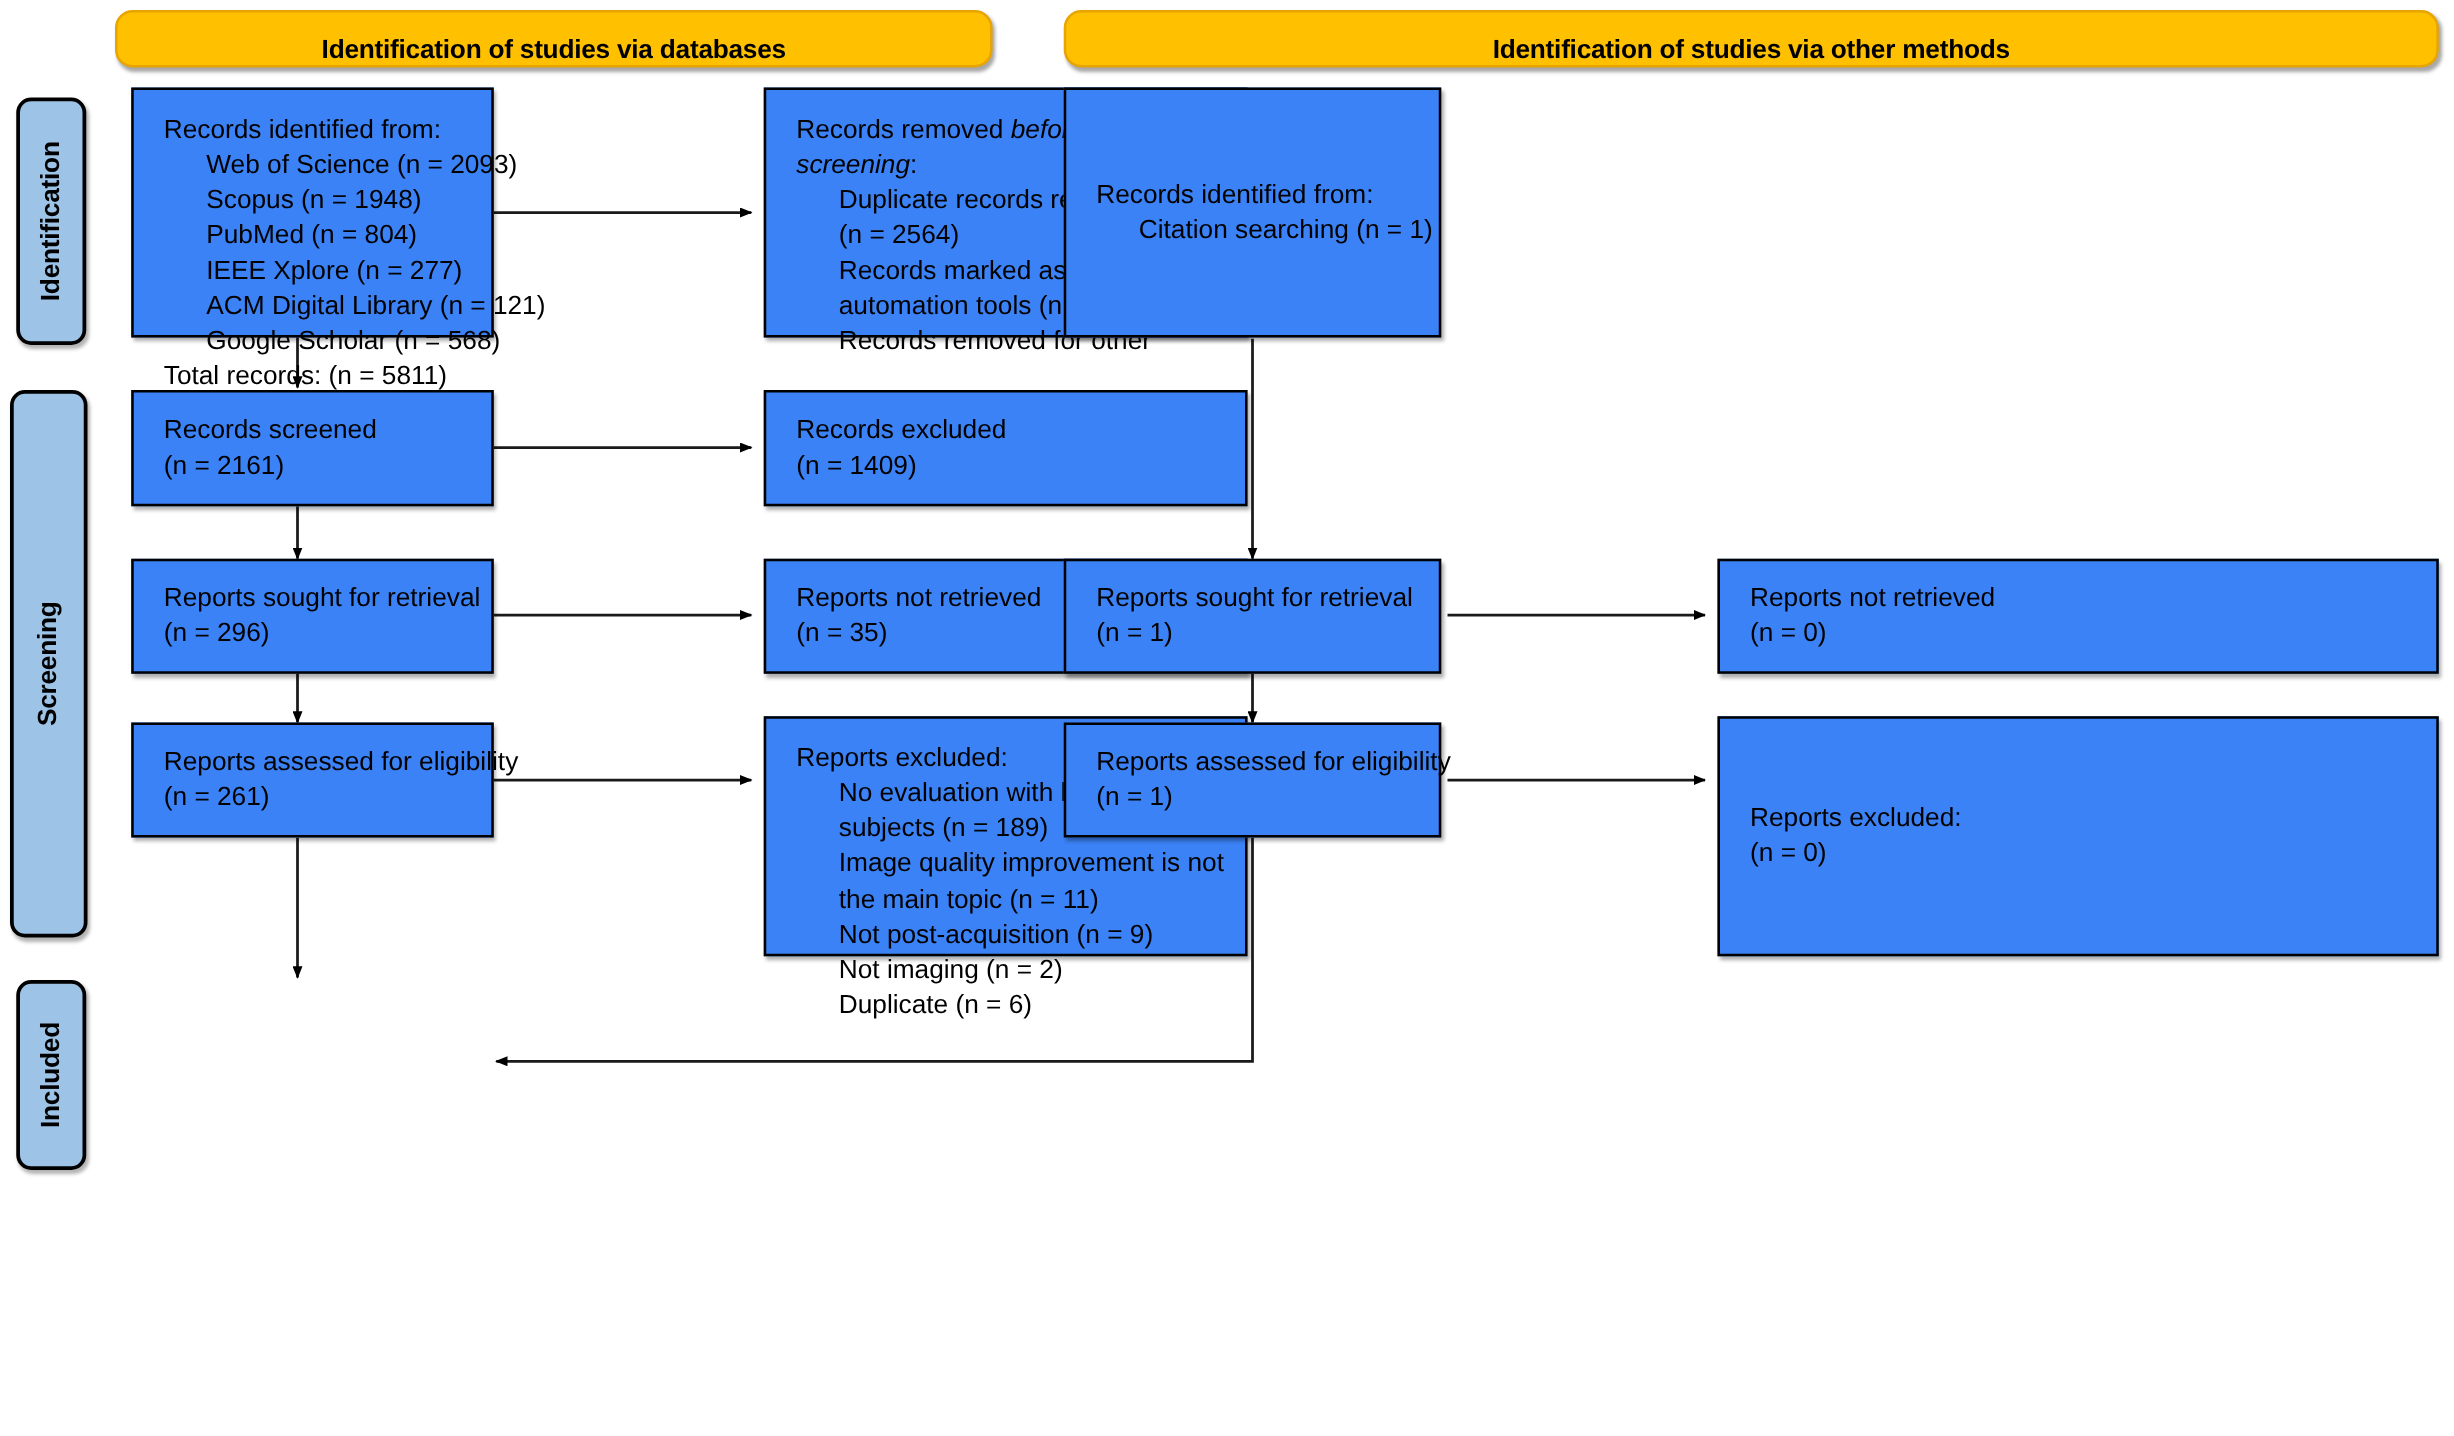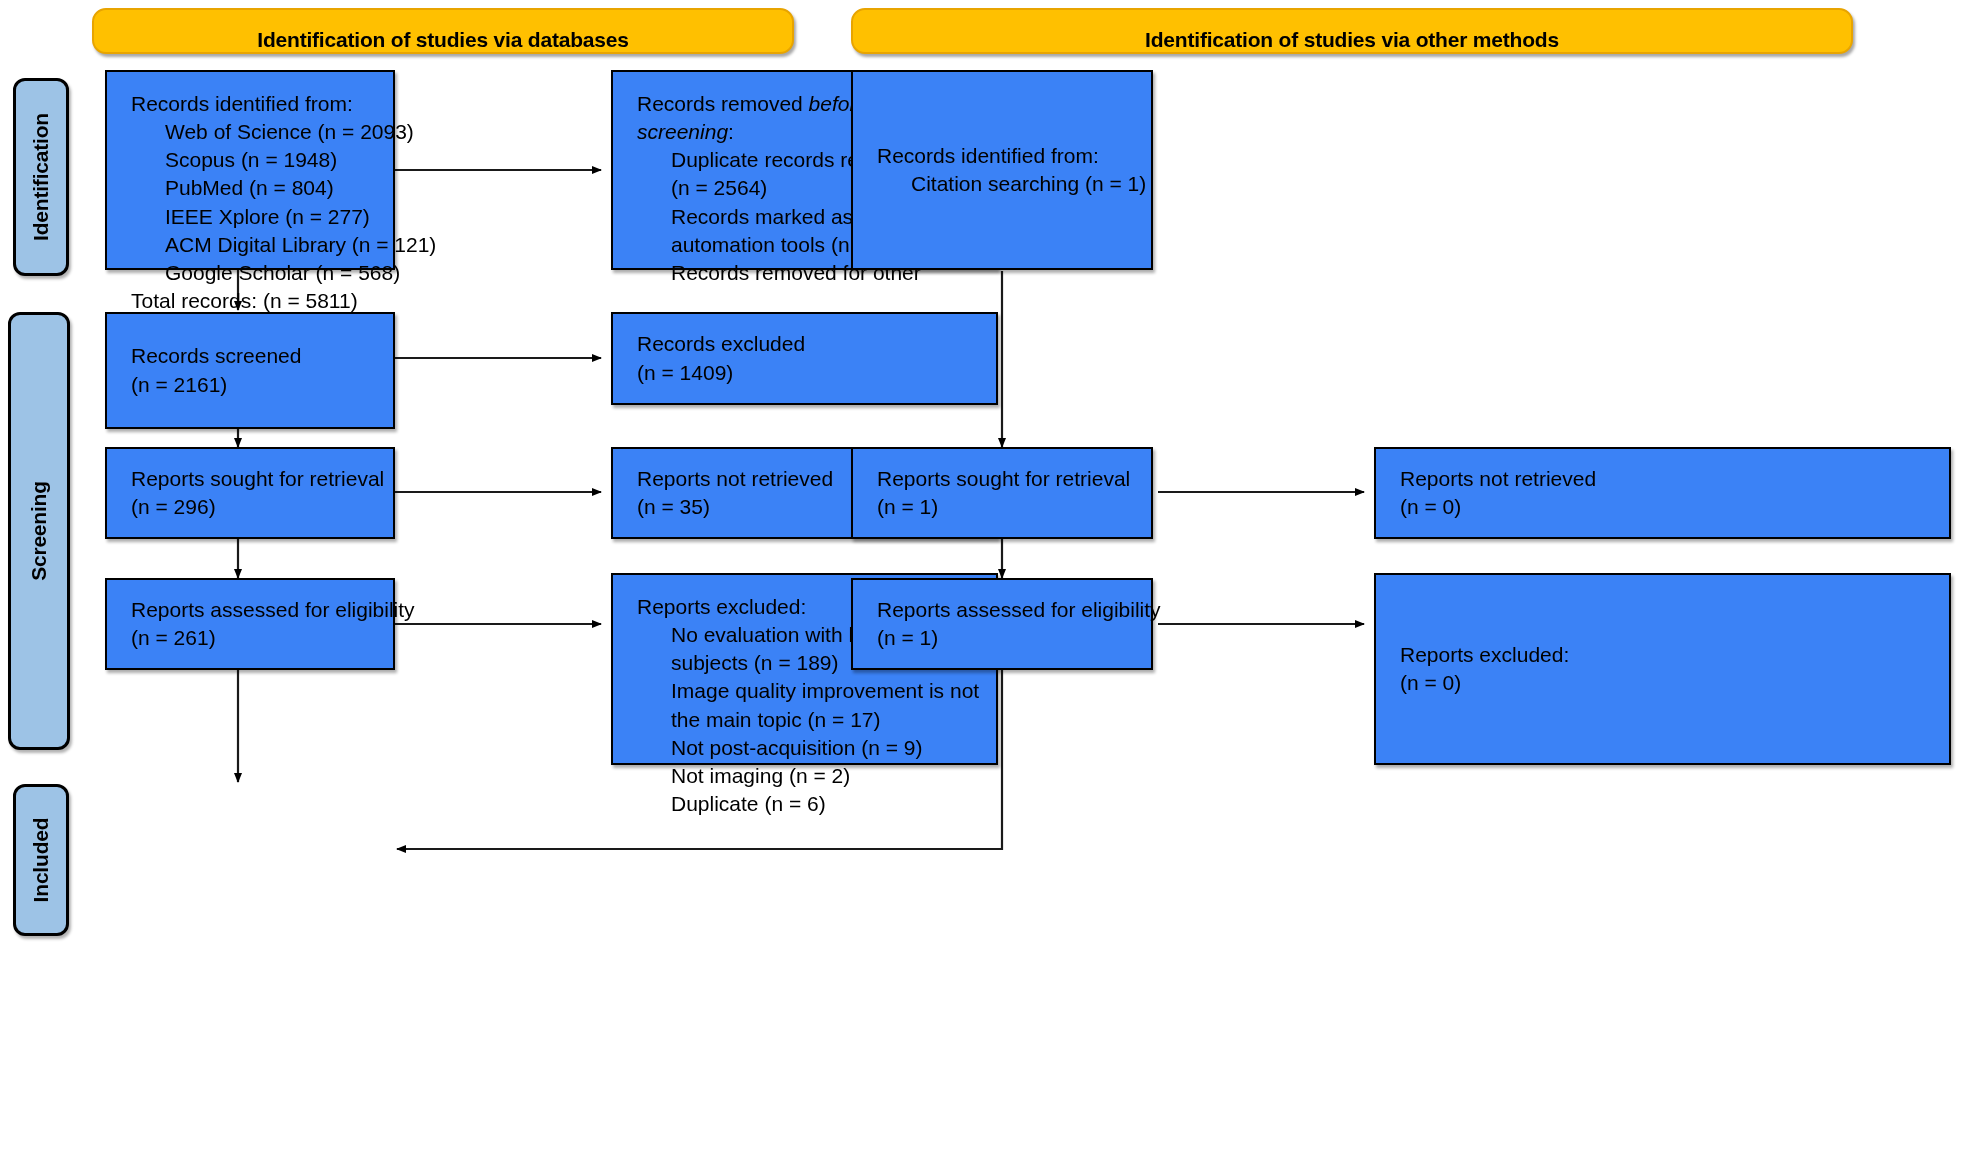--- a/index.html
+++ b/index.html
@@ -140,21 +140,21 @@
       <path d="M1158,624 L1364,624" marker-end="url(#arrowR)"></path>
 
       <path d="M1002,670 L1002,849 L397,849" marker-end="url(#arrowL)"></path>
     </g>
   </svg>
 
   <div class="banner" style="left:92px; top:8px; width:702px; height:46px;">
     <span class="banner-label">Identification of studies via databases</span>
   </div>
 
-  <div class="banner" style="left:851px; top:8px; width:1002px; height:46px;">
+  <div class="banner" style="left:851px; top:8px; width:1100px; height:46px;">
     <span class="banner-label">Identification of studies via other methods</span>
   </div>
 
   <div class="stage" style="left:13px; top:78px; width:56px; height:198px;">
     <span class="stage-label">Identification</span>
   </div>
 
   <div class="stage" style="left:8px; top:312px; width:62px; height:438px;">
     <span class="stage-label">Screening</span>
   </div>
@@ -168,21 +168,21 @@
     <div class="line indent">Web of Science (n = 2093)</div>
     <div class="line indent">Scopus (n = 1948)</div>
     <div class="line indent">PubMed (n = 804)</div>
     <div class="line indent">IEEE Xplore (n = 277)</div>
     <div class="line indent">ACM Digital Library (n = 121)</div>
     <div class="line indent">Google Scholar (n = 568)</div>
     <div class="line gap"></div>
     <div class="line">Total records: (n = 5811)</div>
   </div>
 
-  <div class="box" style="left:105px; top:312px; width:290px; height:117px;">
+  <div class="box" style="left:105px; top:312px; width:290px; height:93px;">
     <div class="line">Records screened</div>
     <div class="line">(n = 2161)</div>
   </div>
 
   <div class="box" style="left:105px; top:447px; width:290px; height:92px;">
     <div class="line">Reports sought for retrieval</div>
     <div class="line">(n = 296)</div>
   </div>
 
   <div class="box" style="left:105px; top:578px; width:290px; height:92px;">
@@ -213,21 +213,21 @@
   <div class="box" style="left:611px; top:447px; width:387px; height:92px;">
     <div class="line">Reports not retrieved</div>
     <div class="line">(n = 35)</div>
   </div>
 
   <div class="box top-align" style="left:611px; top:573px; width:387px; height:192px;">
     <div class="line">Reports excluded:</div>
     <div class="line indent">No evaluation with human</div>
     <div class="line indent">subjects (n = 189)</div>
     <div class="line indent">Image quality improvement is not</div>
-    <div class="line indent">the main topic (n = 17)</div>
+    <div class="line indent">the main topic (n = 11)</div>
     <div class="line indent">Not post-acquisition (n = 9)</div>
     <div class="line indent">Not imaging (n = 2)</div>
     <div class="line indent">Duplicate (n = 6)</div>
   </div>
 
   <div class="box" style="left:851px; top:70px; width:302px; height:200px; left:851px;">
     <div class="line">Records identified from:</div>
     <div class="line indent">Citation searching (n = 1)</div>
   </div>
 

